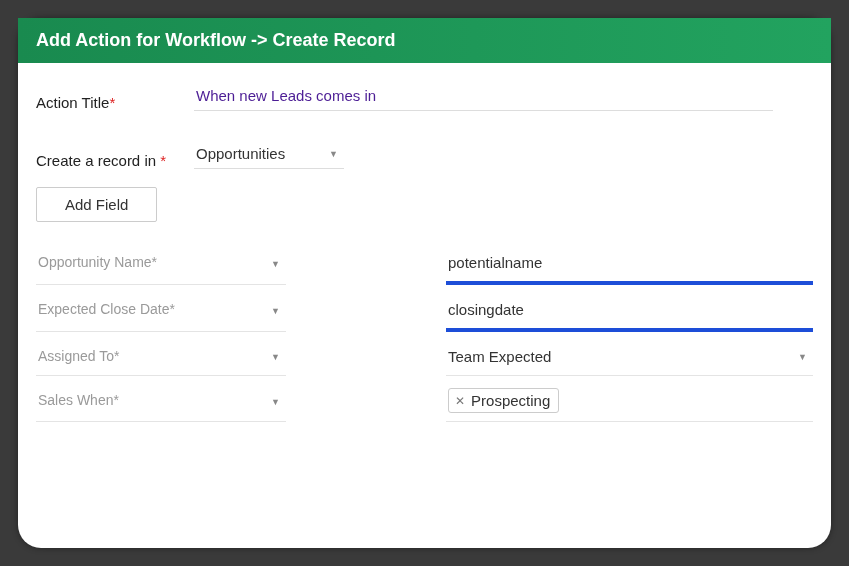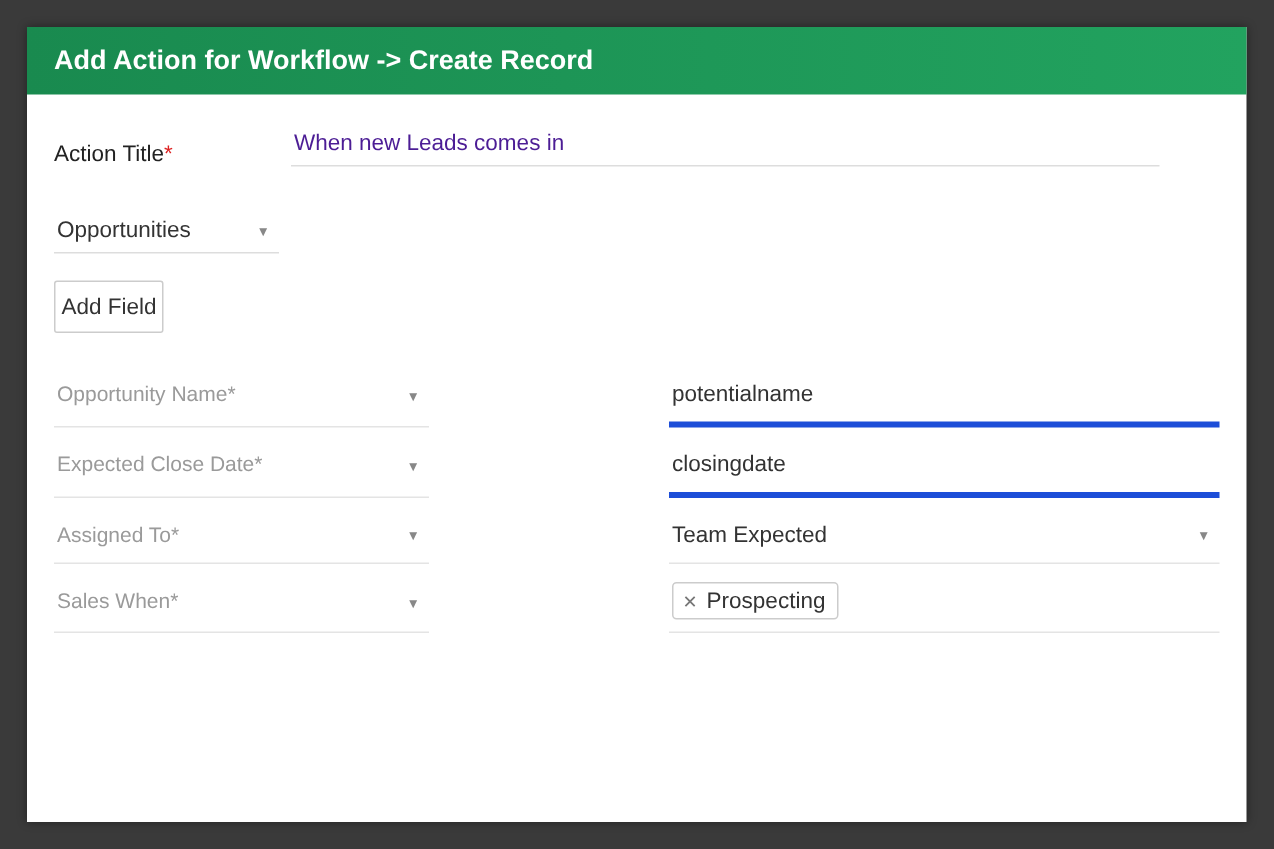--- a/index.html
+++ b/index.html
@@ -10,20 +10,21 @@
     width: 849px;
     height: 566px;
   }
   .panel {
     background: #fff;
     width: 100%;
     height: 100%;
     box-shadow: 0 0 6px rgba(0,0,0,0.4);
     display: flex;
     flex-direction: column;
+    border-radius: 23px;
   }
   .panel-header {
     background: linear-gradient(to right, #198a4f, #22a35f);
     color: #fff;
     padding: 12px 18px;
     font-size: 18px;
     font-weight: 600;
   }
   .panel-body {
     padding: 18px 18px 18px 18px;
@@ -68,21 +69,21 @@
     right: 6px;
     top: 50%;
     transform: translateY(-50%);
     font-size: 9px;
     color: #888;
   }
   .btn {
     display: inline-block;
     border: 1px solid #ccc;
     background: #fff;
-    padding: 8px 4px;
+    padding: 8px 28px;
     font-size: 15px;
     color: #333;
     cursor: pointer;
     border-radius: 2px;
   }
   .field-grid {
     display: grid;
     grid-template-columns: 250px 1fr;
     column-gap: 160px;
     row-gap: 6px;
@@ -143,20 +144,23 @@
   <div class="panel-body">
 
     <div class="row">
       <div class="row-label">
         <span>Action Title</span><span class="req">*</span>
       </div>
       <input class="underline-input" value="When new Leads comes in" style="">
     </div>
 
     <div class="row" style="margin-bottom:18px;">
+      <div class="row-label">
+        <span>Create a record in </span><span class="req">*</span>
+      </div>
       <div class="select-box">
         <span>Opportunities</span>
         <span class="caret">▼</span>
       </div>
     </div>
 
     <button class="btn">Add Field</button>
 
     <div class="field-grid">
 

